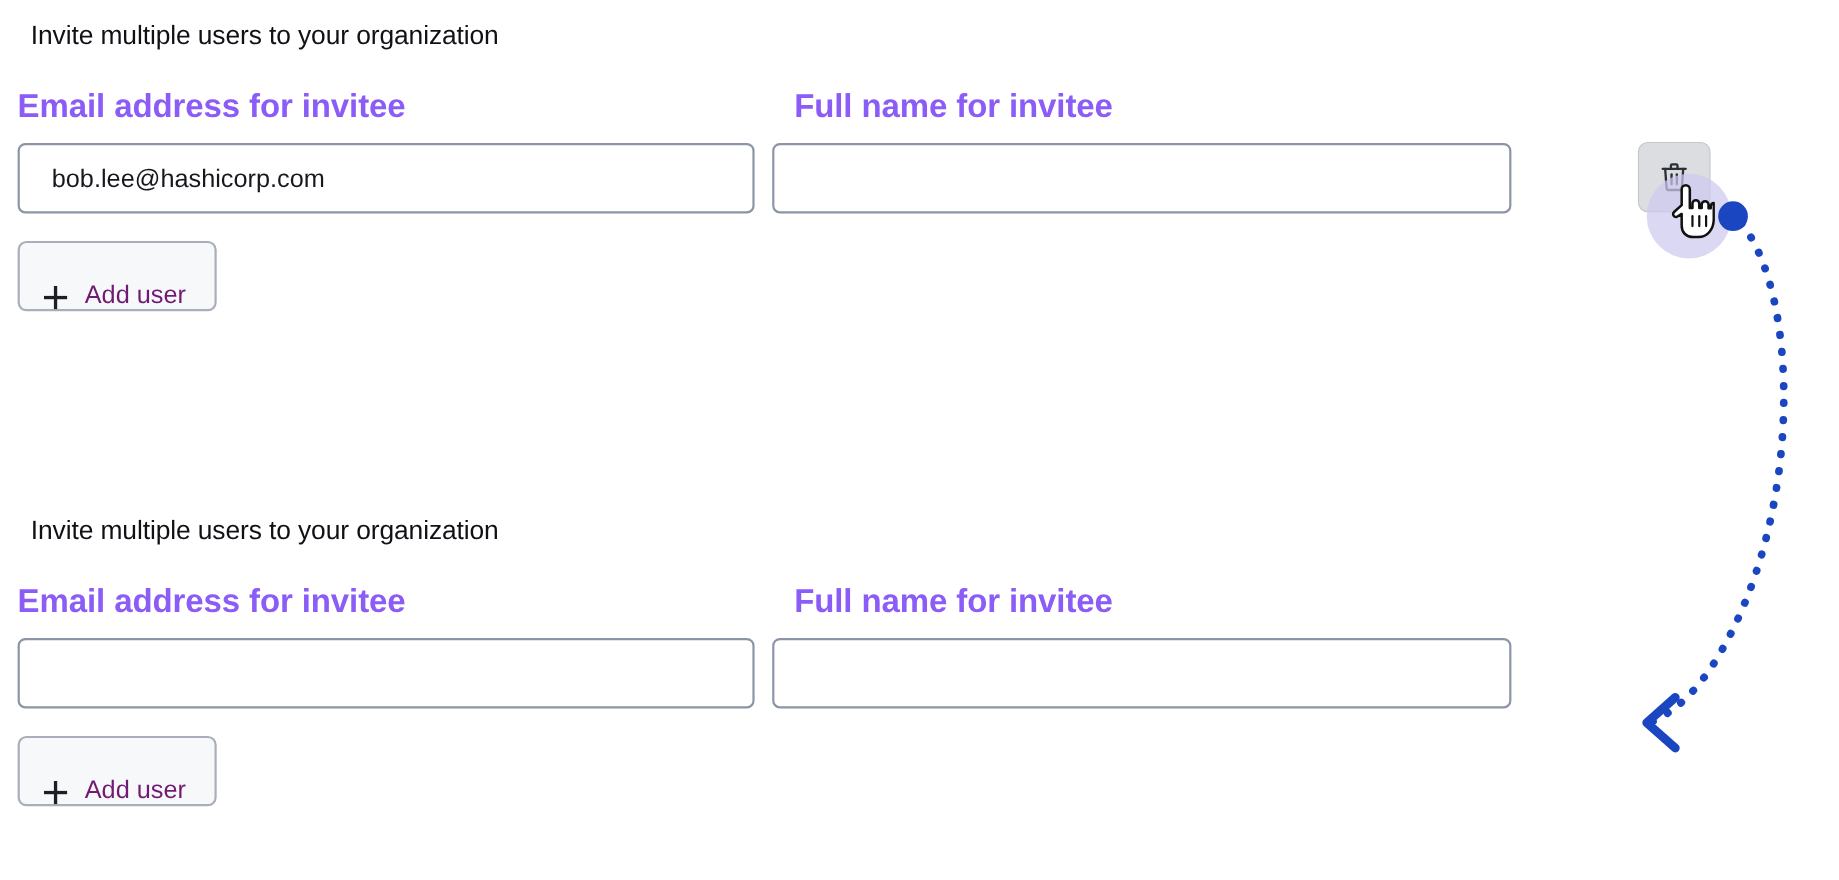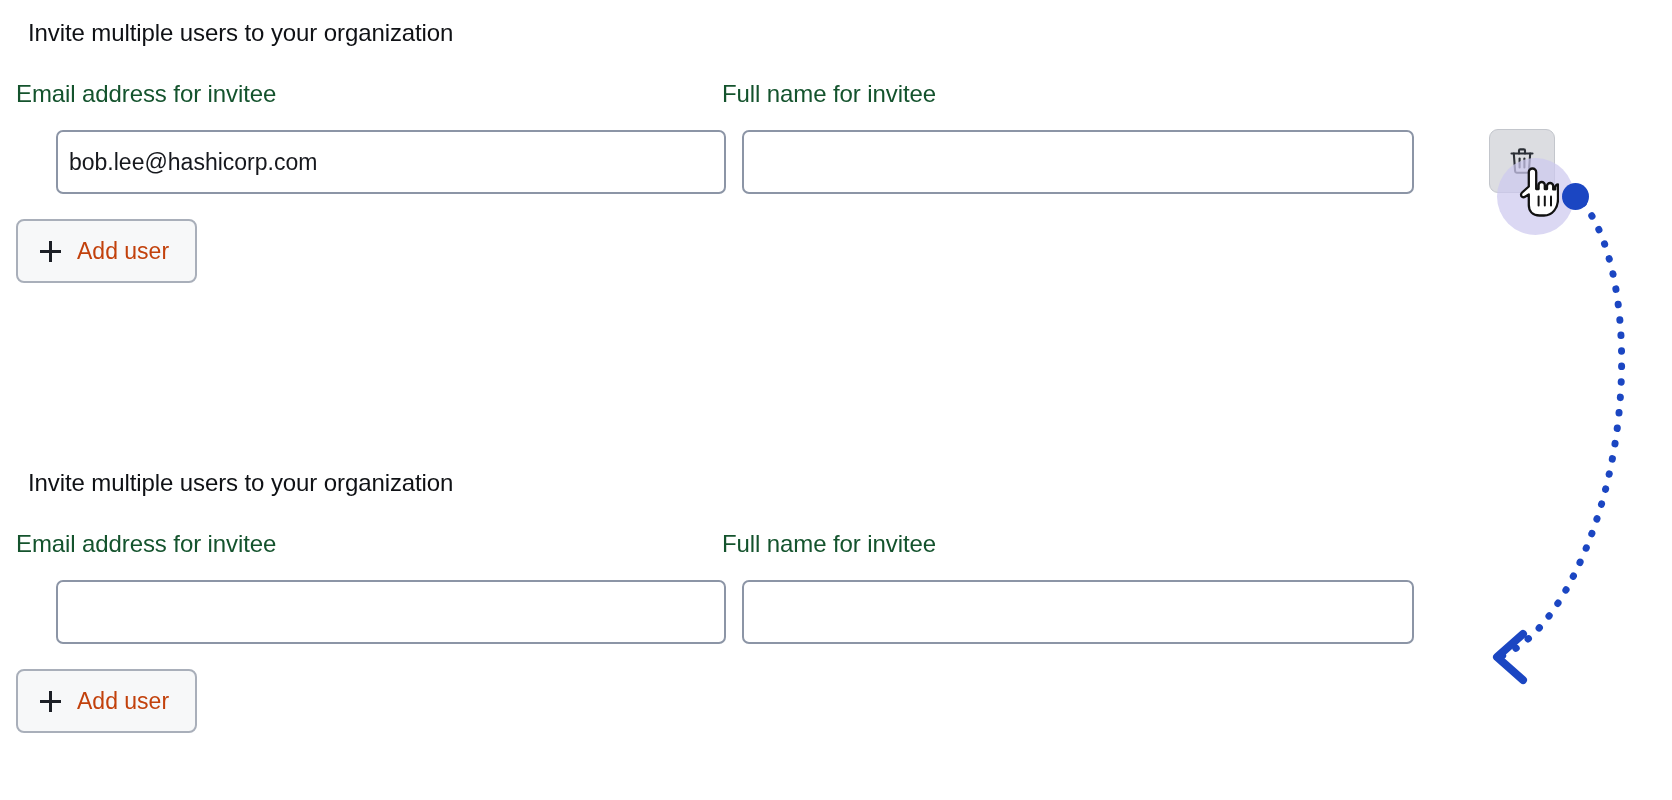--- a/index.html
+++ b/index.html
@@ -38,43 +38,42 @@
     font-weight: 400;
     letter-spacing: -0.1px;
     color: #0f1115;
     white-space: nowrap;
     margin-left: 12px;
   }
 
   .field-label {
     position: absolute;
     top: 80px;
-    font-size: 24px;
-    font-weight: 400;
+    font-size: 30px;
+    font-weight: 700;
     letter-spacing: -0.1px;
-    color: #14532d;
+    color: #8b5cf6;
     white-space: nowrap;
   }
   .field-label.email { left: 16px; }
   .field-label.name  { left: 702px; margin-left: 20px; }
 
   .text-input {
     position: absolute;
     top: 130px;
     height: 64px;
     box-sizing: border-box;
     background: #ffffff;
     border: 2px solid #8c95a6;
     border-radius: 7px;
     font-family: "Liberation Sans", sans-serif;
     font-size: 23px;
     color: #16181d;
-    padding: 0 11px;
+    padding: 0 29px;
     outline: none;
-    margin-left: 40px;
   }
   .text-input.email { left: 16px; width: 670px; }
   .text-input.name  { left: 702px; width: 672px; }
   .text-input::placeholder { color: #9aa1ad; }
 
   .delete-button {
     position: absolute;
     left: 1489px;
     top: 129px;
     width: 66px;
@@ -94,27 +93,27 @@
   .add-user-button {
     position: absolute;
     left: 16px;
     top: 219px;
     height: 64px;
     box-sizing: border-box;
     background: #f7f8f9;
     border: 2px solid #a9afba;
     border-radius: 8px;
     display: flex;
-    align-items: center;
+    align-items: flex-end;
     gap: 16px;
     padding: 0 26px 0 22px;
     font-family: "Liberation Sans", sans-serif;
     font-size: 23px;
     font-weight: 400;
-    color: #c2410c;
+    color: #701a75;
     cursor: pointer;
     white-space: nowrap;
   }
   .plus-icon {
     display: inline-block;
     width: 21px;
     height: 21px;
     position: relative;
     flex: none;
   }

